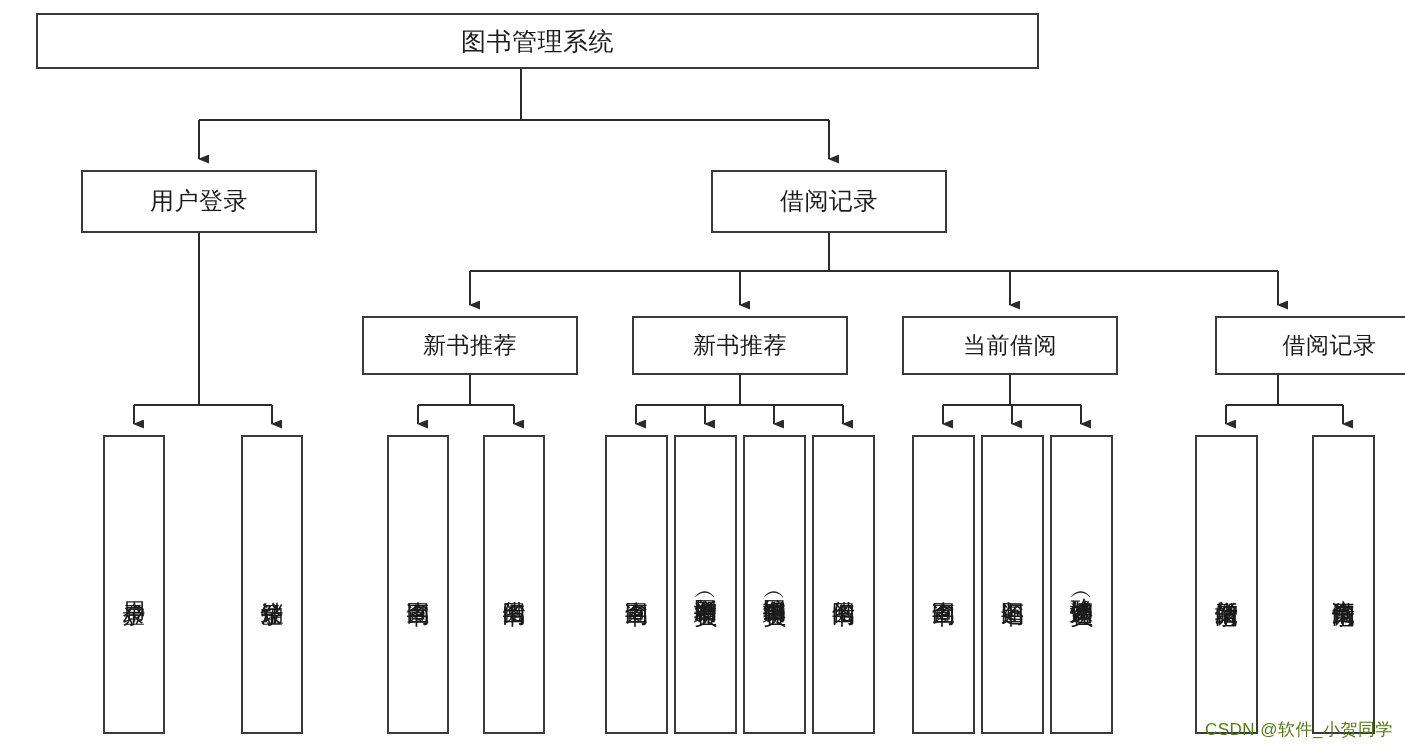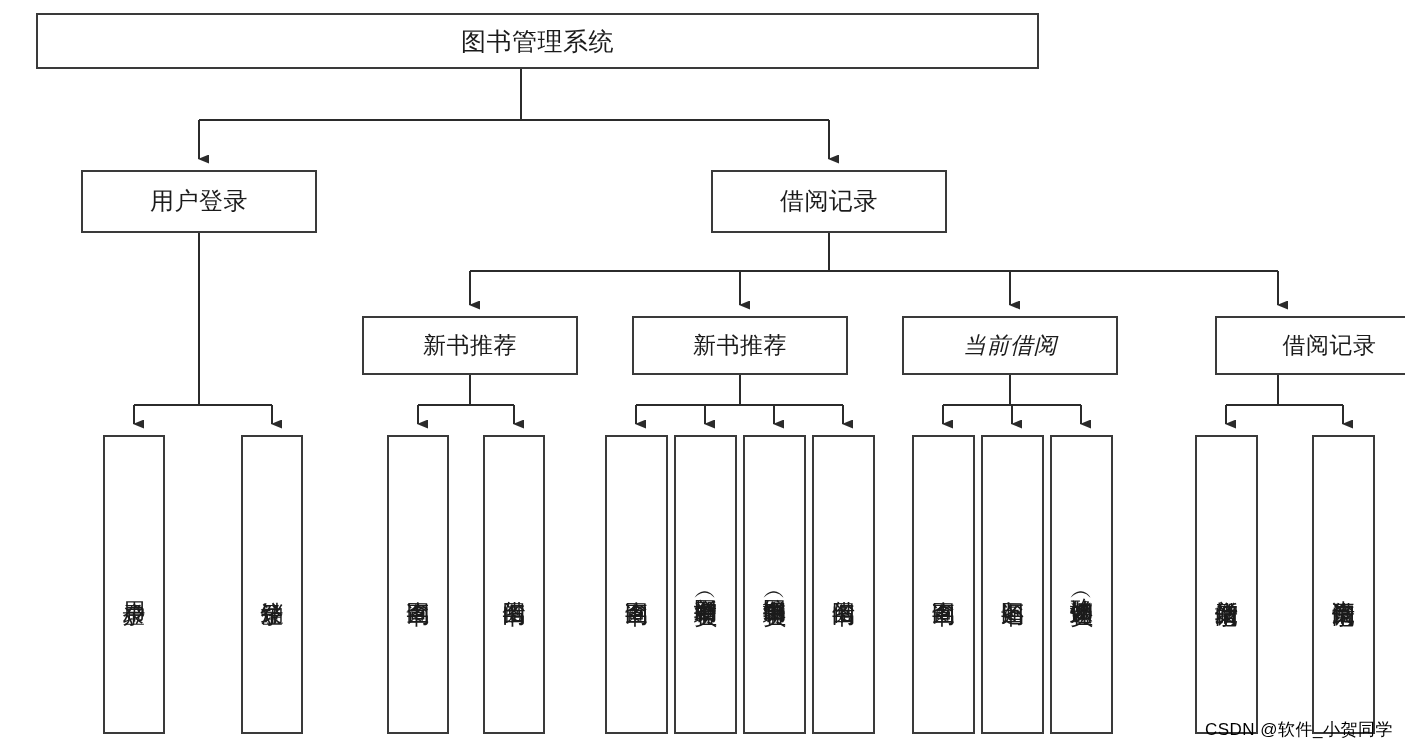--- a/index.html
+++ b/index.html
@@ -65,21 +65,21 @@
     line-height: 1.18;
     letter-spacing: 1px;
     white-space: normal;
     max-height: 100%;
   }
   #watermark {
     position: absolute;
     right: 12px;
     bottom: 6px;
     font-size: 17px;
-    color: #000000;
+    color: #4d7c0f;
     letter-spacing: 0.5px;
     z-index: 5;
     white-space: nowrap;
   }
 </style>
 </head>
 <body>
 
 <div id="diagram-root">
 
@@ -140,21 +140,21 @@
         <span class="node-label">借阅记录</span>
       </div>
     </div>
   <div id="group-nodes">
       <div class="node group" style="left: 362px; top: 316px; width: 216px; height: 59px;">
         <span class="node-label">新书推荐</span>
       </div>
       <div class="node group" style="left: 632px; top: 316px; width: 216px; height: 59px;">
         <span class="node-label">新书推荐</span>
       </div>
-      <div class="node group" style="left: 902px; top: 316px; width: 216px; height: 59px; font-style: italic;">
+      <div class="node group" style="left: 902px; top: 316px; width: 216px; height: 59px;">
         <span class="node-label">当前借阅</span>
       </div>
       <div class="node group" style="left: 1215px; top: 316px; width: 229px; height: 59px;">
         <span class="node-label">借阅记录</span>
       </div>
     </div>
   <div id="leaf-nodes">
       <div class="node leaf" style="left: 103px; top: 435px; width: 62px; height: 299px;">
         <span class="node-label">用户登录</span>
       </div>

